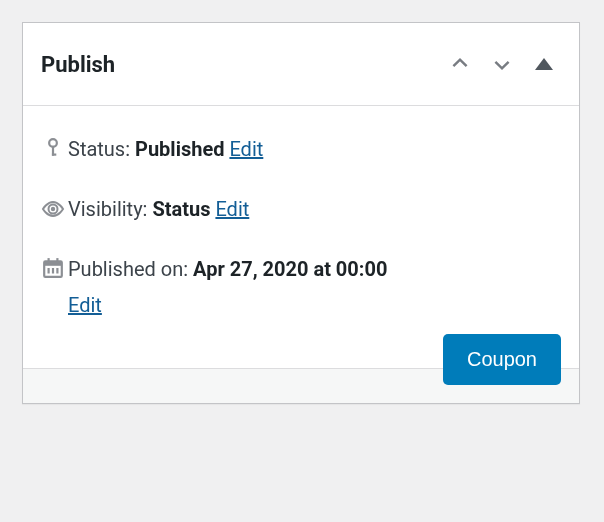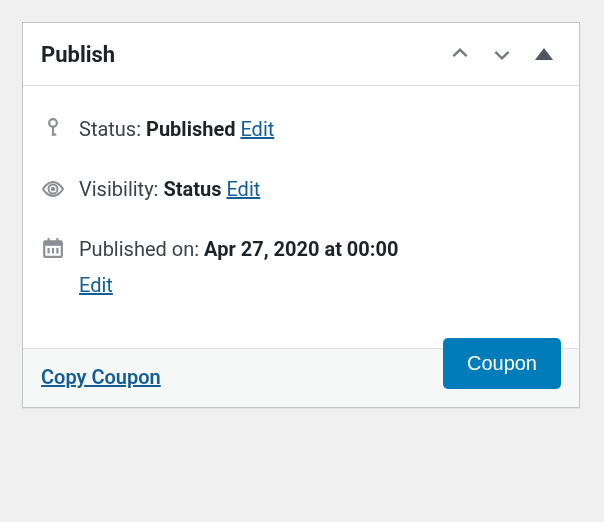--- a/index.html
+++ b/index.html
@@ -13,21 +13,21 @@
   }
   .panel {
     background: #fff;
     border: 1px solid #c3c4c7;
     box-shadow: 0 1px 1px rgba(0,0,0,0.04);
     width: 558px;
   }
   .panel-header {
     display: flex;
     align-items: center;
-    padding: 14px 18px;
+    padding: 24px 18px;
     border-bottom: 1px solid #dcdcde;
   }
   .panel-title {
     font-weight: 700;
     font-size: 22px;
     flex: 1;
   }
   .panel-controls {
     display: flex;
     align-items: center;
@@ -49,21 +49,21 @@
     border-left: 9px solid transparent;
     border-right: 9px solid transparent;
     border-bottom: 12px solid #50575e;
   }
   .panel-body {
     padding: 18px 18px 18px 18px;
   }
   .row {
     display: flex;
     align-items: flex-start;
-    gap: 14px;
+    gap: 3px;
     margin: 10px 0 30px 0;
     flex-wrap: wrap;
     line-height: 1.5;
   }
   .row:last-child { }
   .row .icon {
     color: #8c8f94;
     width: 24px;
     display: flex;
     align-items: center;
@@ -188,18 +188,17 @@
         <span class="label-text">Published on:</span>
         <span class="value-text">Apr 27, 2020 at 00:00</span>
         <a class="link link-block">Edit</a>
       </span>
     </div>
 
   </div>
 
   <div class="panel-footer">
     <div class="footer-links">
-      <a class="footer-link">Copy Coupon</a>
     </div>
     <button class="update-btn">Coupon</button>
   </div>
 
 </div>
 
 </body></html>

